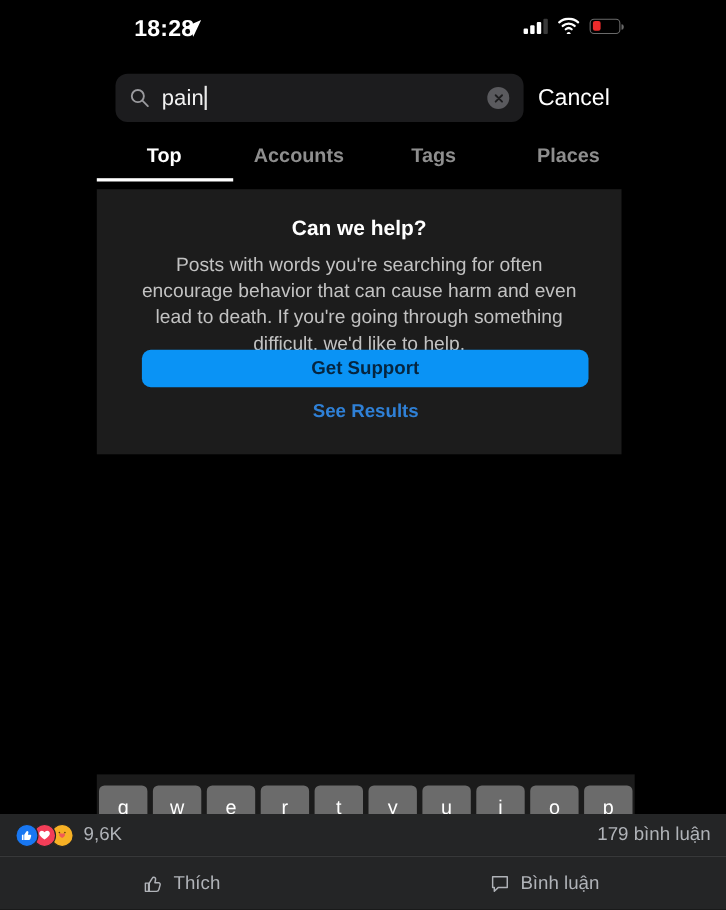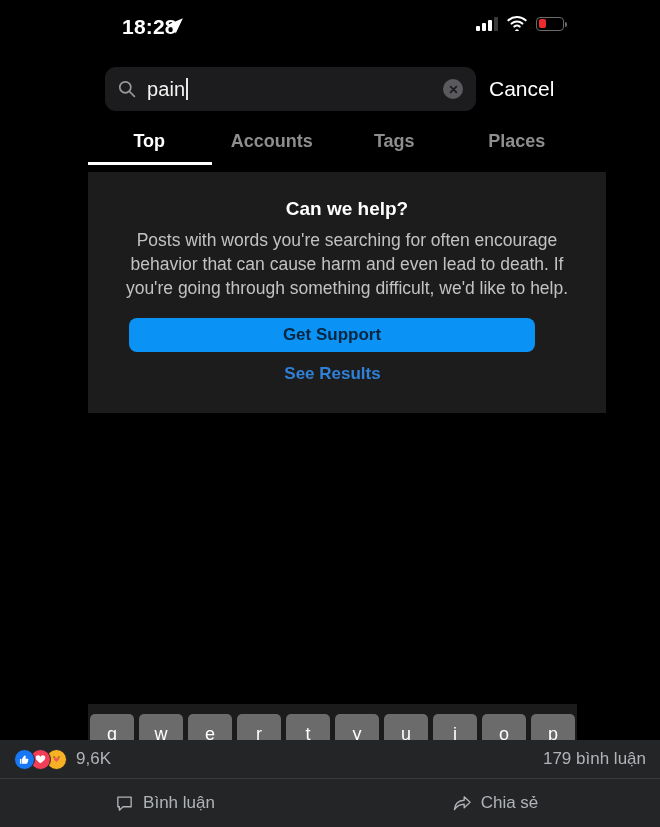--- a/index.html
+++ b/index.html
@@ -196,21 +196,21 @@
     width: 124px;
     height: 2.5px;
     background: #ffffff;
   }
 
   
   .card {
     position: absolute;
     left: 88px;
     top: 172px;
-    width: 518px;
+    width: 477px;
     height: 241px;
     background: #1c1c1c;
   }
   .card-title {
     margin: 26px 0 0 0;
     text-align: center;
     color: #ffffff;
     font-size: 19px;
     font-weight: 700;
   }
@@ -451,23 +451,23 @@
     <span class="reaction-count">9,6K</span>
   </div>
   <div class="fb-meta-right">
     <span>179 bình luận</span>
   </div>
 </div>
 
 <div class="fb-actions">
   <div class="fb-action">
     <svg width="19" height="19" viewBox="0 0 20 20">
+      <path d="M6 17.2 h7 c1 0 1.9-0.7 2.1-1.6 l1.3-4.6 c0.3-1.1-0.5-2.1-1.6-2.1 h-3.4 l0.6-2.8 c0.3-1.3-0.5-2.5-1.7-2.5 -0.6 0-1.1 0.3-1.4 0.9 L6 9.3 z M2.3 9.3 h3 v7.9 h-3 z" fill="none" stroke="#b0b3b8" stroke-width="1.4" stroke-linejoin="round"></path>
+    </svg>
+    <span>Thích</span>
+  </div>
+  <div class="fb-action">
+    <svg width="19" height="19" viewBox="0 0 20 20">
       <path d="M3 3.2 h14 v10.2 h-8.5 L4.6 17 v-3.6 H3 z" fill="none" stroke="#b0b3b8" stroke-width="1.4" stroke-linejoin="round"></path>
     </svg>
     <span>Bình luận</span>
   </div>
-  <div class="fb-action">
-    <svg width="20" height="19" viewBox="0 0 21 20">
-      <path d="M2.5 16.5 C3.2 9.6 7.6 6.8 12.8 6.6 V3 L19 8.8 L12.8 14.4 v-3.6 C8.4 10.9 5 12.5 2.5 16.5 z" fill="none" stroke="#b0b3b8" stroke-width="1.4" stroke-linejoin="round"></path>
-    </svg>
-    <span>Chia sẻ</span>
-  </div>
 </div>
 
 </body></html>

